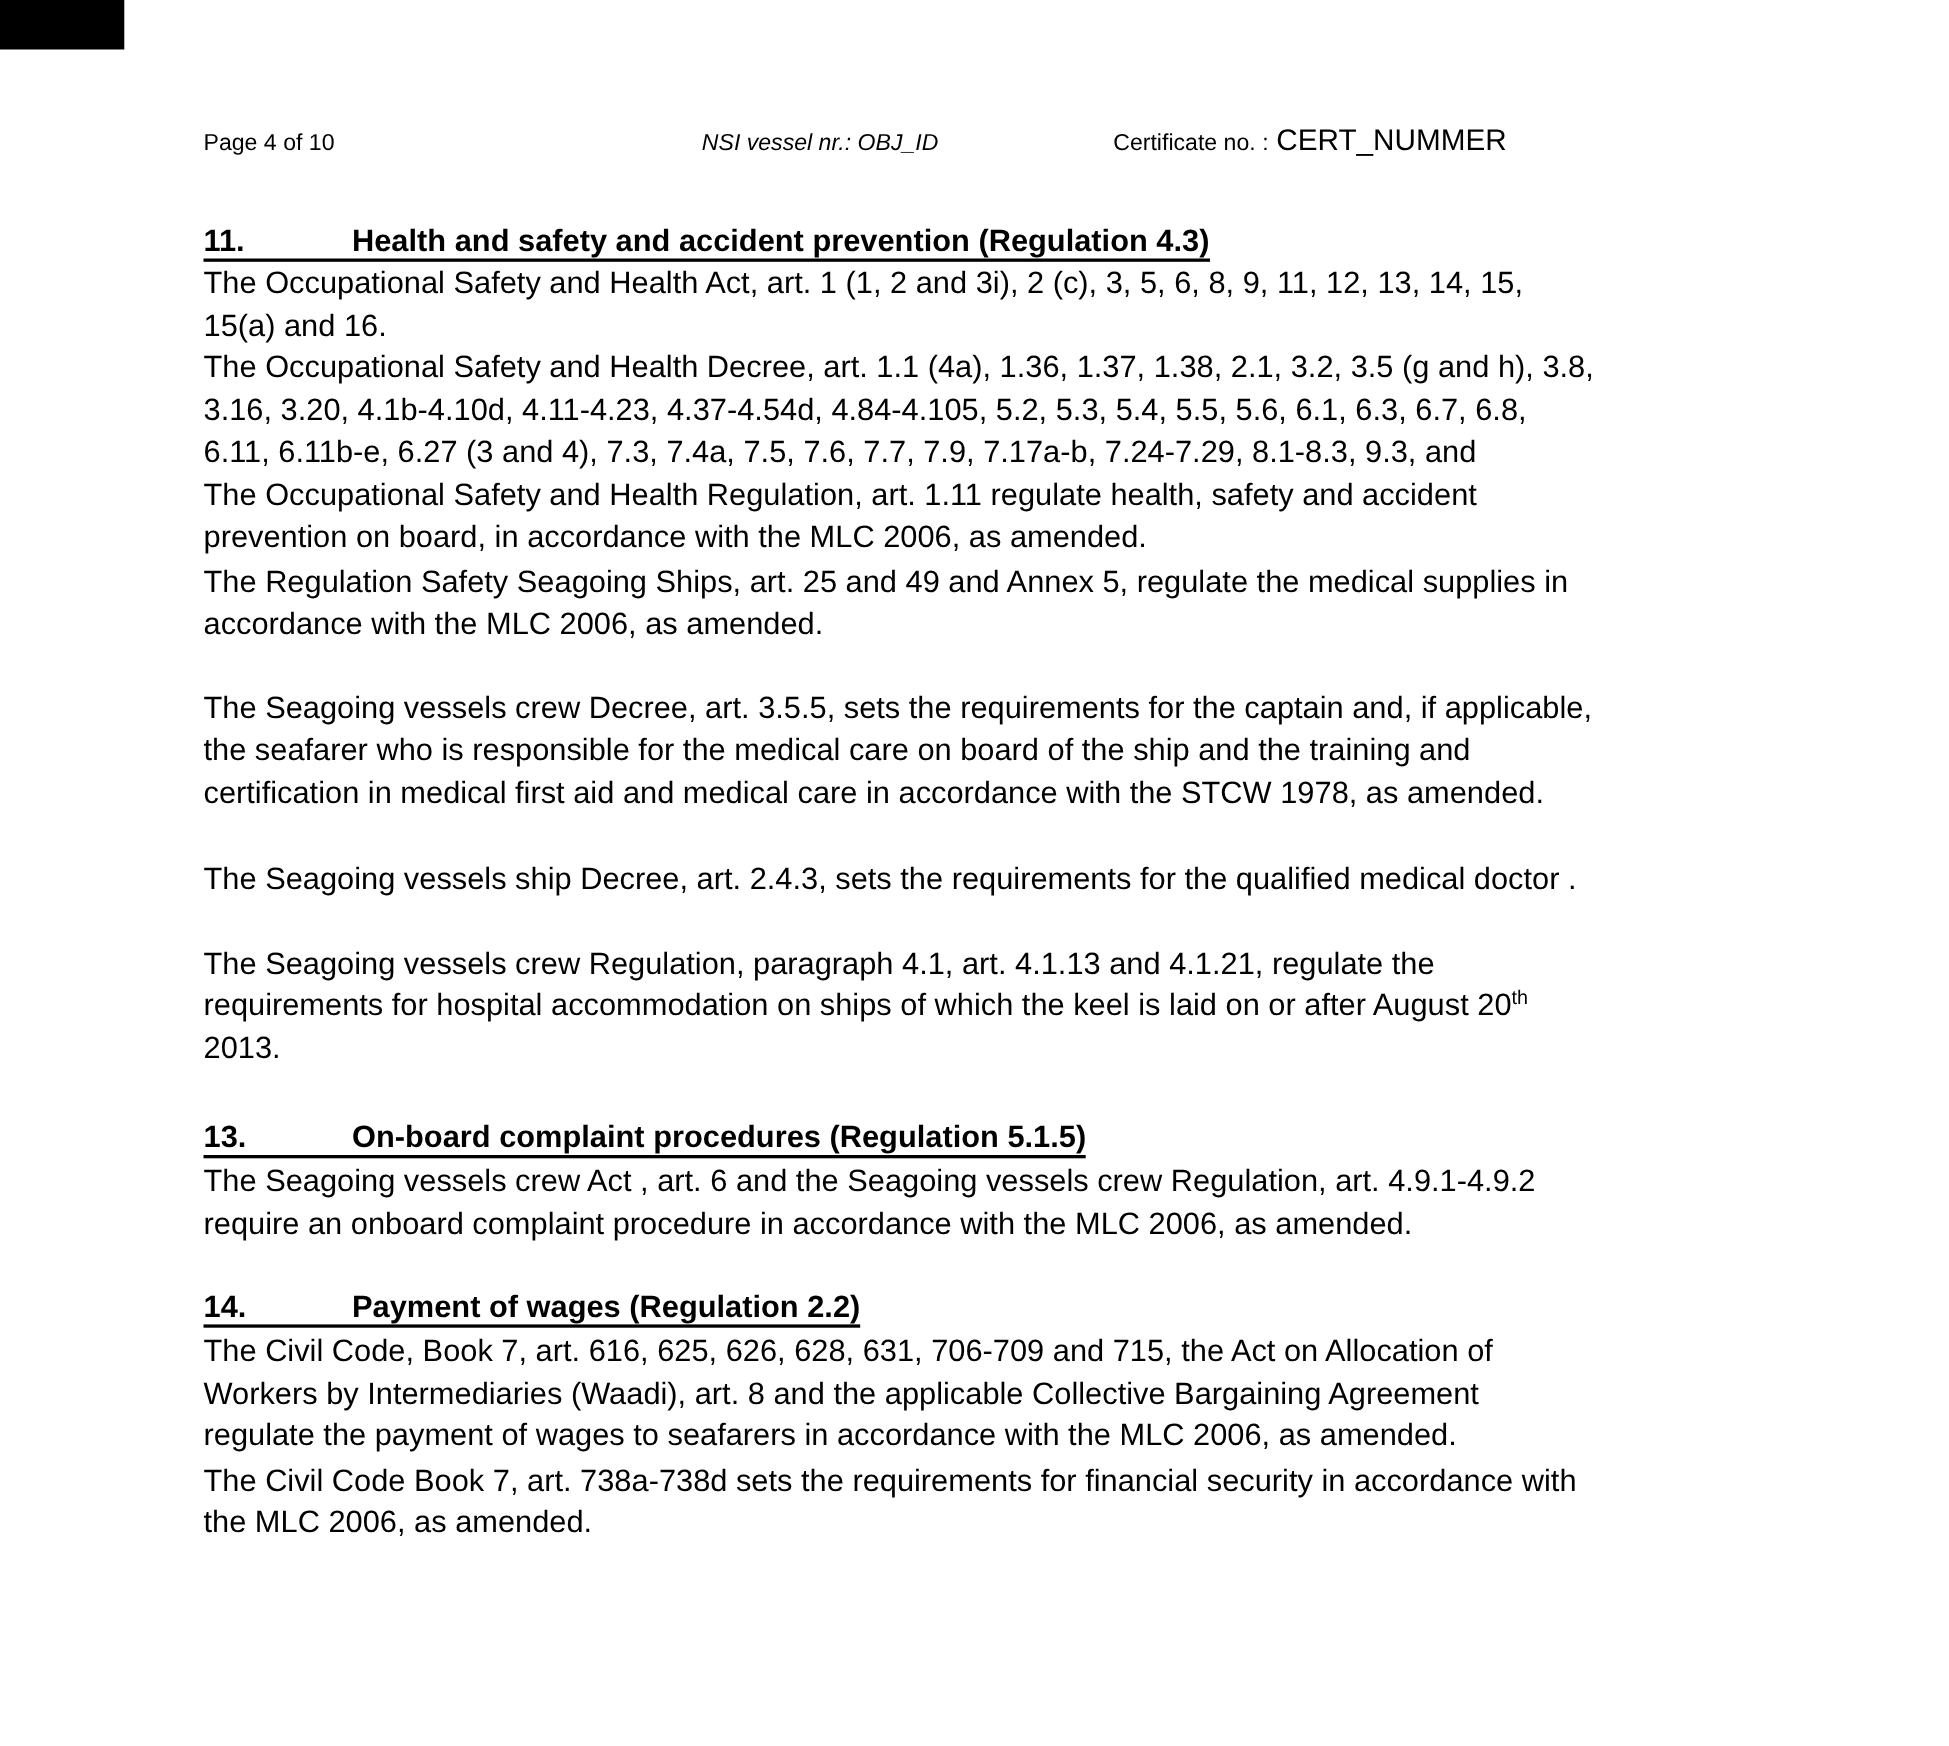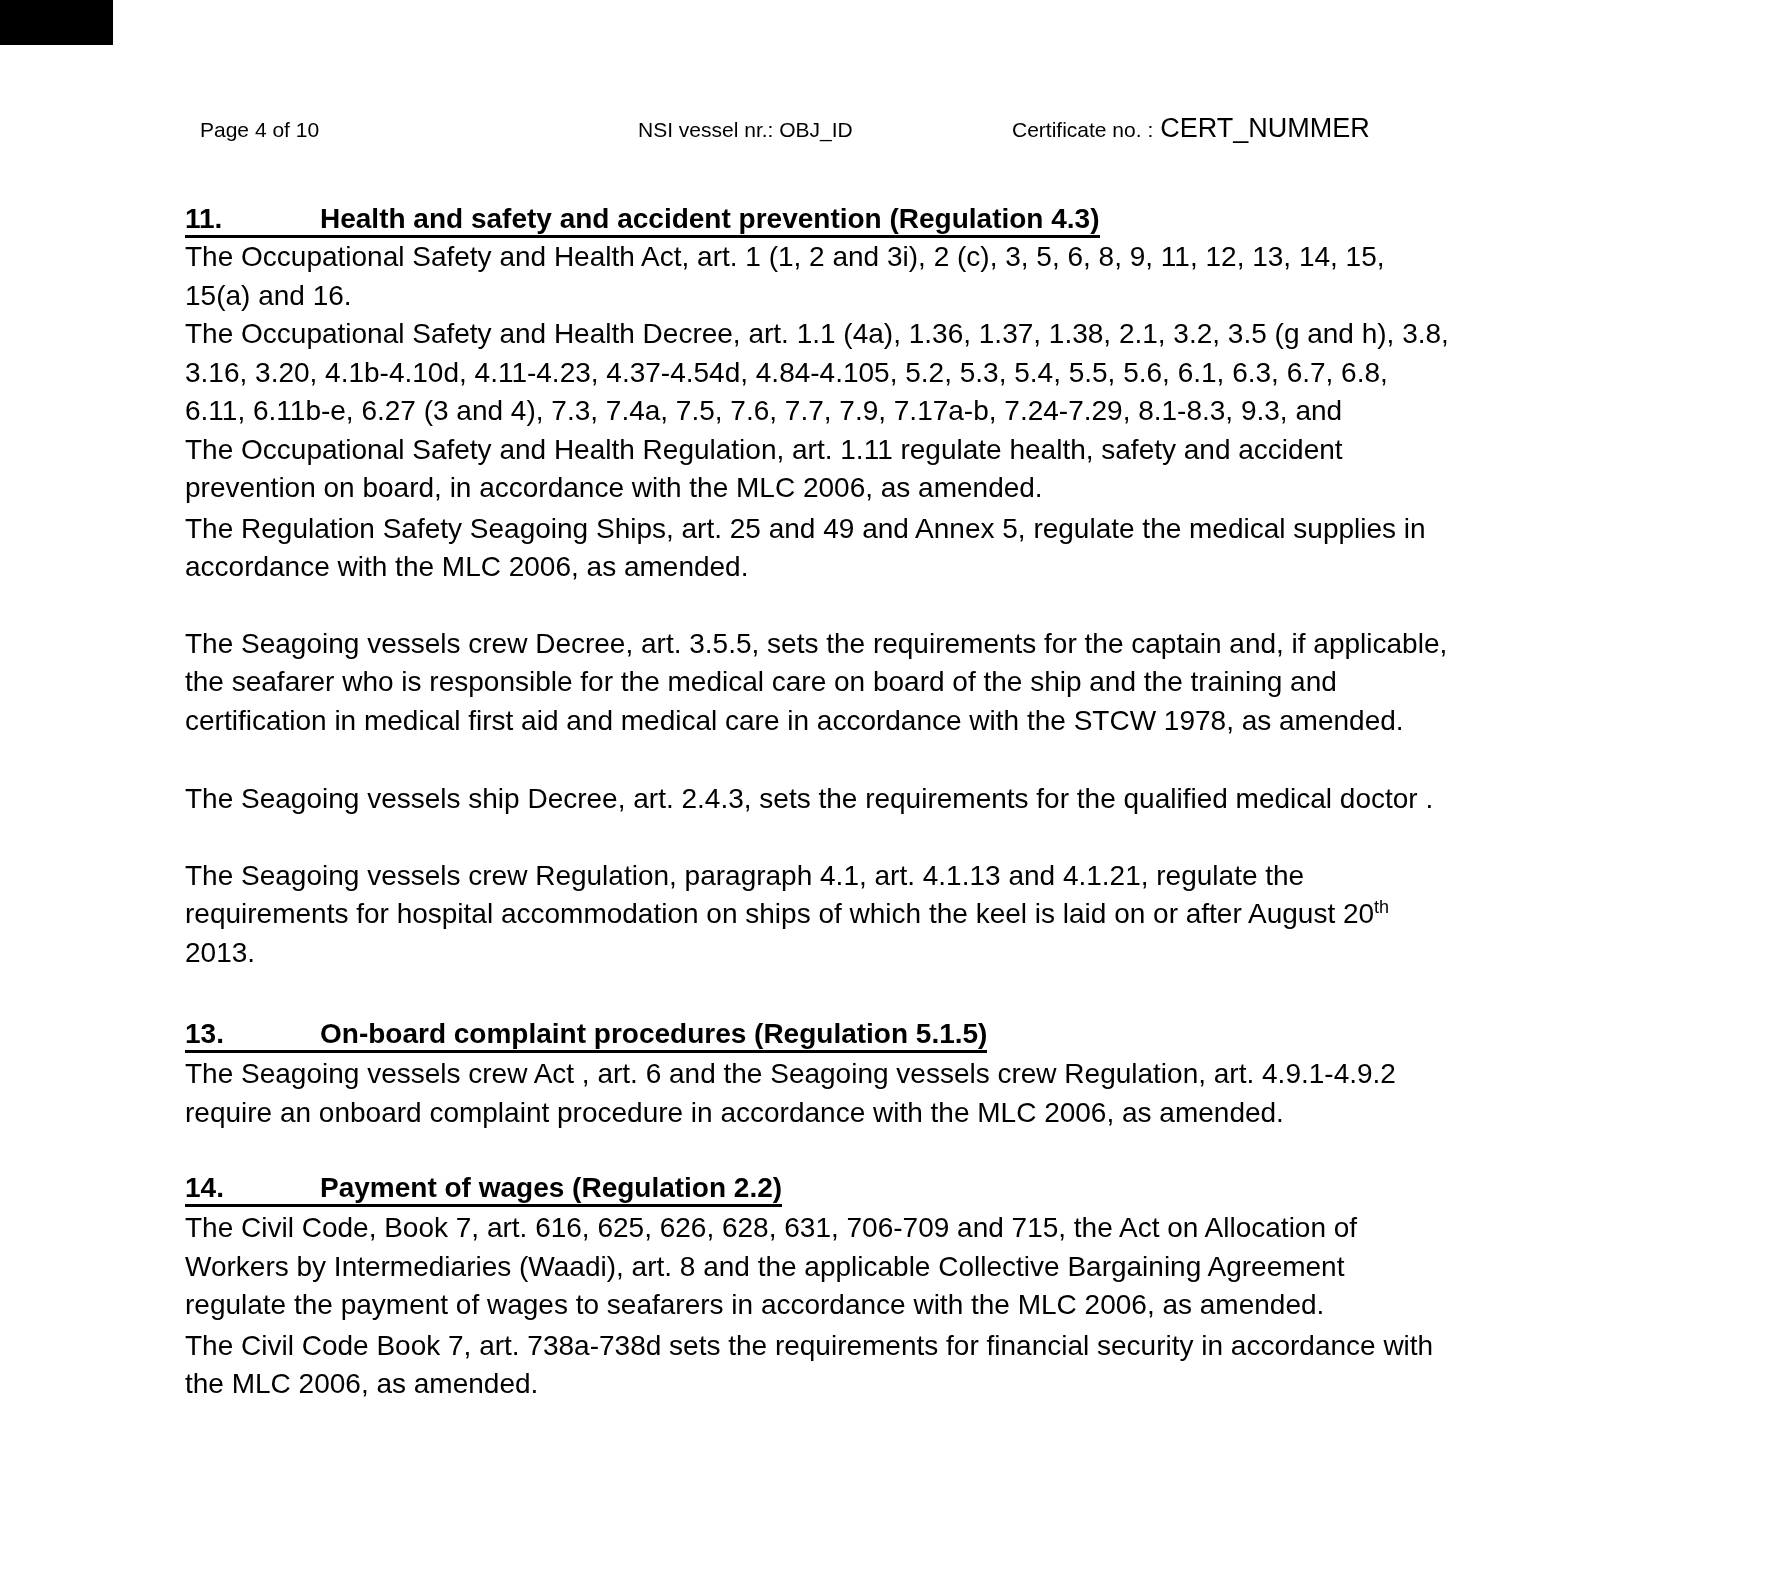--- a/index.html
+++ b/index.html
@@ -32,22 +32,22 @@
     width: 100%;
     height: 143px;
   }
   .header span { white-space: nowrap; }
   .hdr-item {
     position: absolute;
     bottom: 0;
     font-size: 21px;
     line-height: 26px;
   }
-  .hdr-left  { left: 200px; }
-  .hdr-mid   { left: 638px; }
+  .hdr-left  { left: 185px; }
+  .hdr-mid   { left: 638px; font-style: italic; }
   .hdr-right { left: 1012px; }
   .cert-val {
     font-size: 27px;
     margin-left: 7px;
   }
   
   .content {
     position: absolute;
     top: 0;
     left: 185px;

